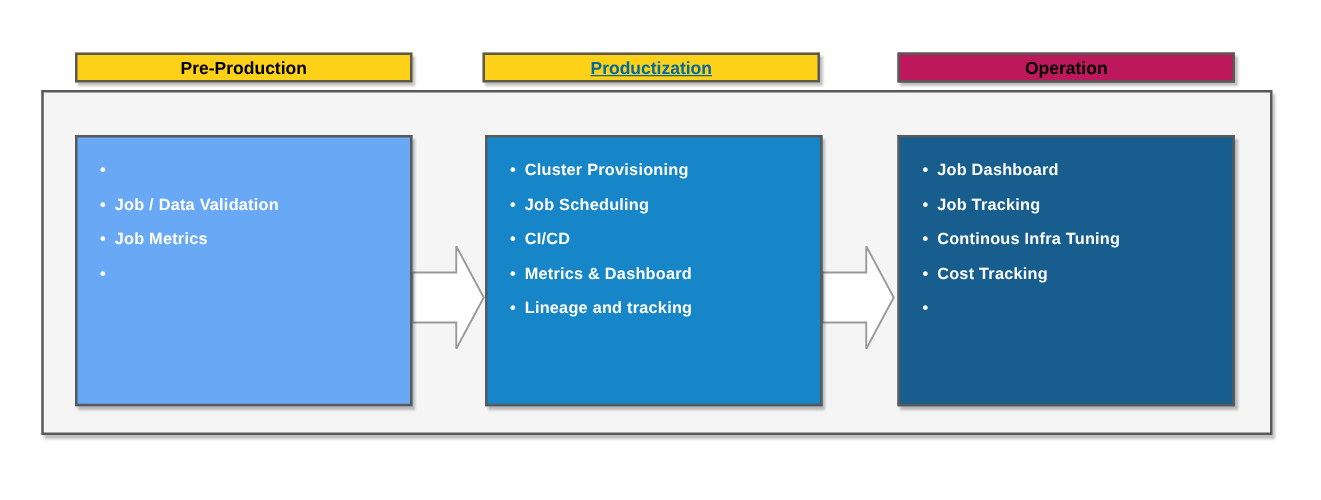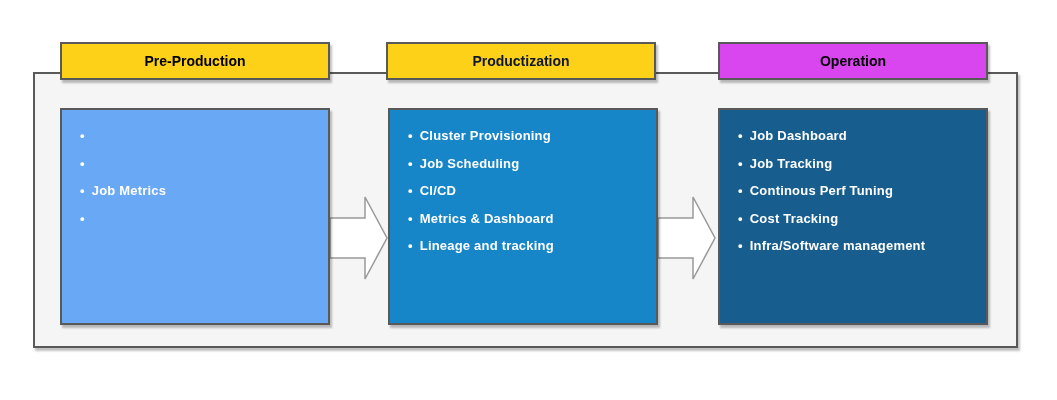--- a/index.html
+++ b/index.html
@@ -7,21 +7,21 @@
     position:relative;width:1057px;height:400px;background:#ffffff;overflow:hidden;
     font-family:"Liberation Sans", sans-serif;
   }
   .outer{
     position:absolute;left:33px;top:72px;width:985px;height:276px;
     border:2px solid;box-sizing:border-box;
     box-shadow:2px 3px 2px rgba(0,0,0,0.25);
     z-index:0;
   }
   .header{
-    position:absolute;top:42px;width:270px;height:38px;
+    position:absolute;top:42px;width:270px;height:24px;
     border:2px solid;box-sizing:border-box;
     display:flex;align-items:center;justify-content:center;
     font-size:14px;font-weight:bold;
     box-shadow:2px 3px 2px rgba(0,0,0,0.25);
     z-index:3;
   }
   .stagebox{
     position:absolute;top:108px;width:270px;height:217px;
     border:2px solid;box-sizing:border-box;
     padding:12px 10px 0 18px;
@@ -42,32 +42,33 @@
 <body>
 
 <div class="canvas">
 
   <div class="outer" style="background-color: rgb(245, 245, 245); border-color: rgb(89, 89, 89);"></div>
 
   <div class="header pos-h0" style="background-color: rgb(252, 209, 23); border-color: rgb(89, 89, 89);">
     <span style="color: rgb(0, 0, 0);">Pre-Production</span>
   </div>
   <div class="header pos-h1" style="background-color: rgb(252, 209, 23); border-color: rgb(89, 89, 89);">
-    <span style="color: #0f172a;">Productization</span>
+    <span style="color: #0369a1; text-decoration: underline;">Productization</span>
   </div>
-  <div class="header pos-h2" style="background-color: #d946ef; border-color: rgb(89, 89, 89);">
+  <div class="header pos-h2" style="background-color: #be185d; border-color: rgb(89, 89, 89);">
     <span style="color: rgb(0, 0, 0);">Operation</span>
   </div>
 
   <div class="stagebox pos-b0" style="background-color: rgb(105, 168, 245); border-color: rgb(89, 89, 89);">
     <div class="item" style="color: rgb(255, 255, 255);">
       <span class="bullet">•</span>
     </div>
     <div class="item" style="color: rgb(255, 255, 255);">
       <span class="bullet">•</span>
+        <span>Job / Data Validation</span>
     </div>
     <div class="item" style="color: rgb(255, 255, 255);">
       <span class="bullet">•</span>
         <span>Job Metrics</span>
     </div>
     <div class="item" style="color: rgb(255, 255, 255);">
       <span class="bullet">•</span>
     </div>
   </div>
 
@@ -98,29 +99,28 @@
     <div class="item" style="color: rgb(255, 255, 255);">
       <span class="bullet">•</span>
         <span>Job Dashboard</span>
     </div>
     <div class="item" style="color: rgb(255, 255, 255);">
       <span class="bullet">•</span>
         <span>Job Tracking</span>
     </div>
     <div class="item" style="color: rgb(255, 255, 255);">
       <span class="bullet">•</span>
-        <span>Continous Perf Tuning</span>
+        <span>Continous Infra Tuning</span>
     </div>
     <div class="item" style="color: rgb(255, 255, 255);">
       <span class="bullet">•</span>
         <span>Cost Tracking</span>
     </div>
     <div class="item" style="color: rgb(255, 255, 255);">
       <span class="bullet">•</span>
-        <span>Infra/Software management</span>
     </div>
   </div>
 
   <svg class="arrow pos-a0" viewBox="0 0 60 86">
     <polygon points="1,23 36,23 36,2 58,43 36,84 36,63 1,63" stroke-width="1.5" fill="#FFFFFF" stroke="#999999"></polygon>
   </svg>
   <svg class="arrow pos-a1" viewBox="0 0 60 86">
     <polygon points="1,23 36,23 36,2 58,43 36,84 36,63 1,63" stroke-width="1.5" fill="#FFFFFF" stroke="#999999"></polygon>
   </svg>
 

